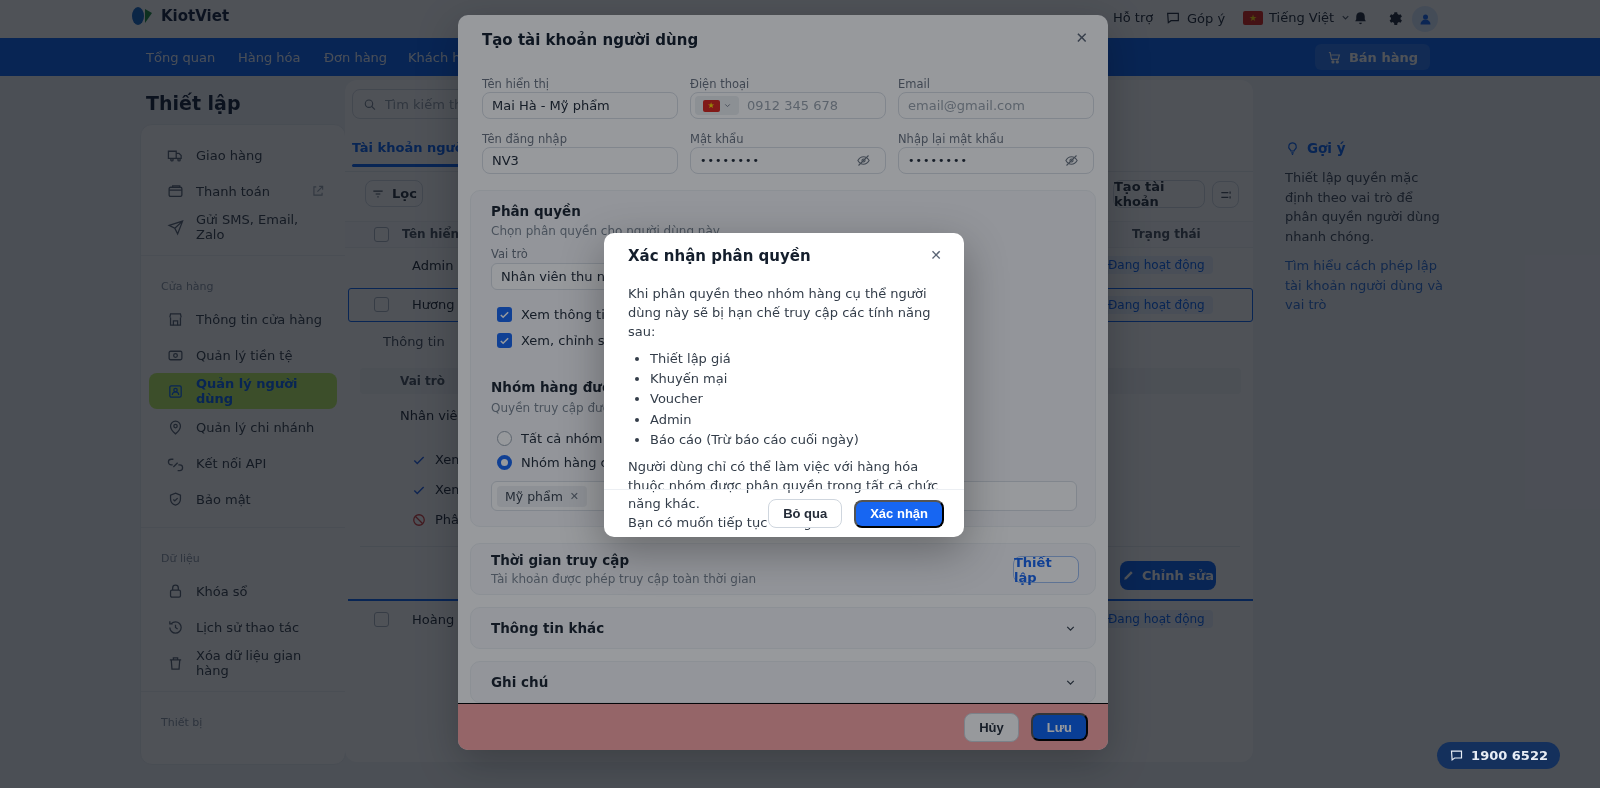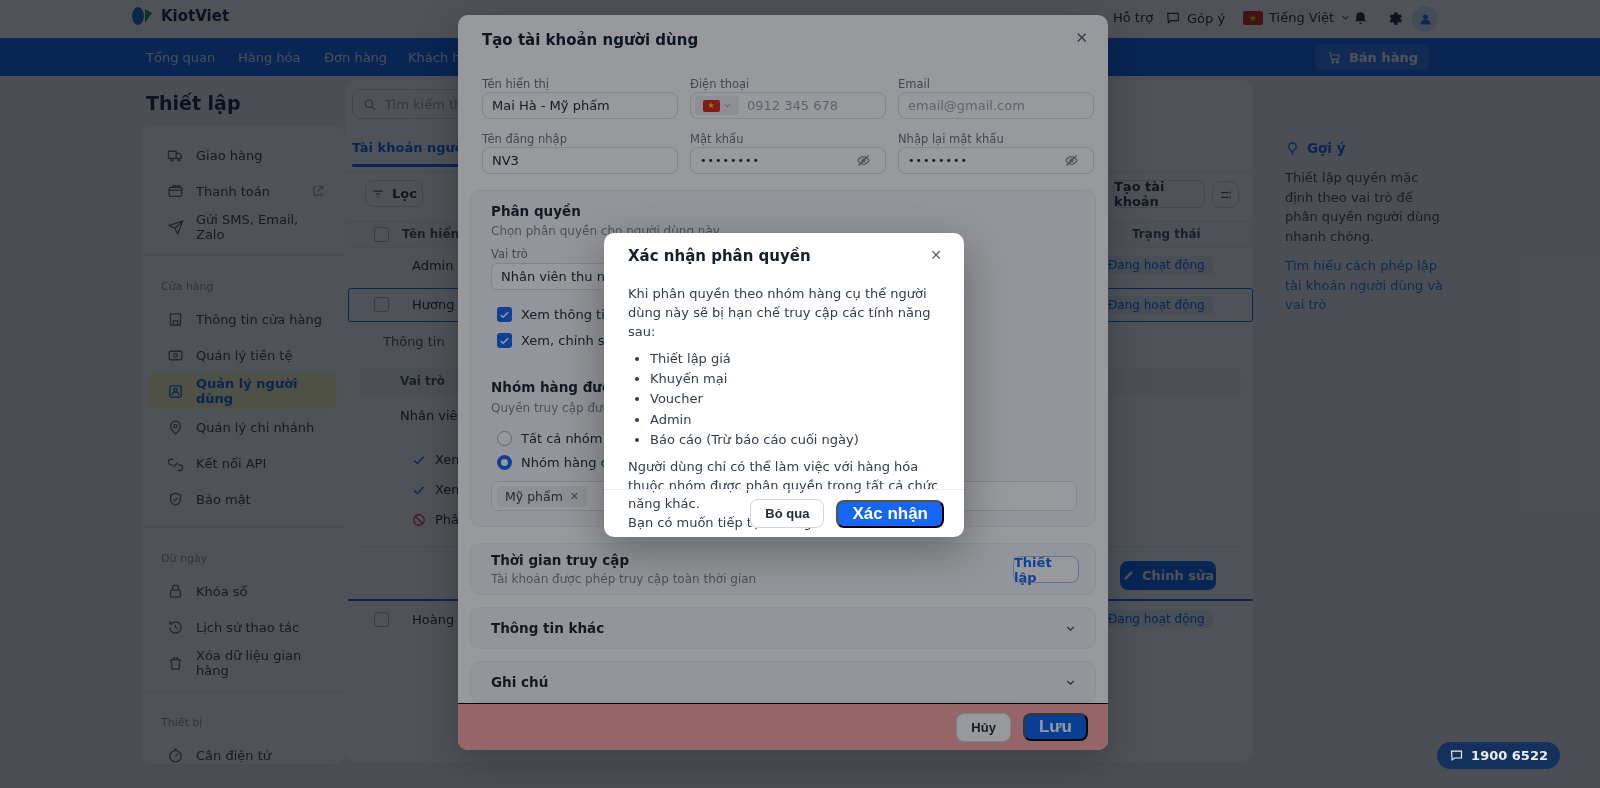--- a/index.html
+++ b/index.html
@@ -20,21 +20,21 @@
   .nav { position:absolute; top:38px; left:0; width:1600px; height:38px; background:#0b63f3; z-index:1; }
   .nav-item { position:absolute; top:12px; font-size:13px; color:rgba(255,255,255,.92); }
   .sell-btn { position:absolute; right:170px; top:6px; height:26px; padding:0 12px; display:flex; align-items:center; gap:7px;
     background:rgba(255,255,255,.14); border-radius:6px; color:#fff; font-size:13px; font-weight:600; }
 
   .page-title { position:absolute; left:146px; top:92px; font-size:19px; font-weight:700; color:#17233a; z-index:1; }
 
   .side { position:absolute; left:140px; top:124px; width:206px; height:641px; background:#fff; border:1px solid #e9edf1; border-radius:12px; z-index:1; padding-top:12px; }
   .side-item { display:flex; align-items:center; gap:12px; height:36px; padding:0 12px 0 18px; margin:0 8px; border-radius:8px; font-size:13px; color:#39424e; }
   .side-item .ic { color:#5a6474; flex:0 0 auto; }
-  .side-item.active { background:#fef9c3; color:#0b63f3; font-weight:600; }
+  .side-item.active { background:#bef264; color:#0b63f3; font-weight:600; }
   .side-item.active .ic { color:#0b63f3; }
   .side-sec { font-size:11px; color:#8a94a3; padding:14px 0 8px 20px; }
   .side-div { height:1px; background:#eef1f4; margin:10px 0; }
   .side-ext { margin-left:auto; color:#98a1ad; }
 
   .content-card { position:absolute; left:345px; top:80px; width:908px; height:682px; background:#ffffff; border-radius:12px; z-index:1; }
   .search-box { position:absolute; left:352px; top:89px; width:260px; height:30px; border:1px solid #d7dce3; border-radius:8px; background:#fff;
     display:flex; align-items:center; gap:8px; padding:0 10px; z-index:1; }
   .search-box input { border:0; outline:0; font-size:13px; color:#39424e; width:100%; background:transparent; font-family:inherit; }
   .search-box input::placeholder { color:#97a0ac; }
@@ -99,21 +99,21 @@
   .chipline { display:flex; align-items:center; height:30px; border:1px solid #d9dee5; border-radius:6px; background:#fff; padding:0 5px; }
   .chip { display:flex; align-items:center; gap:7px; background:#eef0f3; border-radius:4px; padding:3px 8px; font-size:12.5px; color:#39424e; }
   .chip .x { color:#6b7480; font-size:11px; }
   .setup-btn { position:absolute; right:16px; top:12px; width:66px; height:27px; border:1px solid #9dbdf2; border-radius:8px; color:#1766f2;
     display:flex; align-items:center; justify-content:center; font-size:13px; font-weight:600; background:#fff; }
   .acc-chevron { position:absolute; right:18px; top:14px; color:#39424e; }
   .m-footer { position:absolute; left:0; bottom:0; width:650px; height:47px; border-top:1px solid #000000; background:#fca5a5;
     border-radius:0 0 10px 10px; display:flex; align-items:center; justify-content:flex-end; gap:12px; padding-right:20px; }
   .btn-sec { height:29px; padding:0 14px; background:#fff; border:1px solid #cfd6de; border-radius:8px; font-size:13px; font-weight:600; color:#242c38;
     display:flex; align-items:center; }
-  .btn-pri { height:23px; padding:12px 14px; background:#1766f2; border-radius:8px; font-size:17px; font-weight:700; color:#fff;
+  .btn-pri { height:23px; padding:12px 14px; background:#1766f2; border-radius:8px; font-size:13px; font-weight:700; color:#fff;
     display:flex; align-items:center; }
 
   
   .confirm { position:absolute; left:604px; top:233px; width:360px; height:304px; background:#fff; border-radius:10px; z-index:40;
     box-shadow:0 14px 44px rgba(0,0,0,.32); }
   .c-title { position:absolute; left:24px; top:14px; font-size:15px; font-weight:700; color:#141e2c; }
   .c-close { position:absolute; right:22px; top:14px; font-size:14px; color:#5a6474; }
   .c-body { position:absolute; left:24px; top:52px; width:314px; font-size:13px; line-height:1.45; color:#333d49; }
   .c-ul { margin:8px 0 8px 6px; padding-left:16px; }
   .c-ul li { margin:1.5px 0; }
@@ -251,21 +251,21 @@
       <span>Kết nối API</span>
     </div>
     <div class="side-item">
       <svg class="ic" width="17" height="17" viewBox="0 0 24 24" fill="none" stroke="currentColor" stroke-width="1.8">
           <path d="M12 3l7 3v5c0 4.5-3 8-7 9-4-1-7-4.5-7-9V6z"></path>
           <path d="M9 12l2 2 4-4"></path>
         </svg>
       <span>Bảo mật</span>
     </div>
     <div class="side-div"></div>
-    <div class="side-sec">Dữ ngày</div>
+    <div class="side-sec">Dữ liệu</div>
     <div class="side-item">
       <svg class="ic" width="17" height="17" viewBox="0 0 24 24" fill="none" stroke="currentColor" stroke-width="1.8">
           <rect x="5" y="10" width="14" height="10" rx="2"></rect>
           <path d="M8 10V7a4 4 0 018 0v3"></path>
         </svg>
       <span>Khóa sổ</span>
     </div>
     <div class="side-item">
       <svg class="ic" width="17" height="17" viewBox="0 0 24 24" fill="none" stroke="currentColor" stroke-width="1.8">
           <path d="M4 12a8 8 0 108-8 8 8 0 00-6 2.7M4 3v4h4"></path>
@@ -274,27 +274,20 @@
       <span>Lịch sử thao tác</span>
     </div>
     <div class="side-item">
       <svg class="ic" width="17" height="17" viewBox="0 0 24 24" fill="none" stroke="currentColor" stroke-width="1.8">
           <path d="M4 7h16M9 7V4h6v3M6 7l1 13h10l1-13"></path>
         </svg>
       <span>Xóa dữ liệu gian hàng</span>
     </div>
     <div class="side-div"></div>
     <div class="side-sec">Thiết bị</div>
-    <div class="side-item">
-      <svg class="ic" width="17" height="17" viewBox="0 0 24 24" fill="none" stroke="currentColor" stroke-width="1.8">
-          <circle cx="12" cy="13" r="8"></circle>
-          <path d="M12 13l4-4M10 3h4"></path>
-        </svg>
-      <span>Cân điện tử</span>
-    </div>
   </div>
 
   <div class="content-card"></div>
   <div class="search-box">
     <svg width="15" height="15" viewBox="0 0 24 24" fill="none" stroke="#7b8592" stroke-width="2">
         <circle cx="10.5" cy="10.5" r="6.5"></circle>
         <path d="M15.5 15.5L21 21"></path>
       </svg>
     <input placeholder="Tìm kiếm thiết lập" style="">
   </div>

